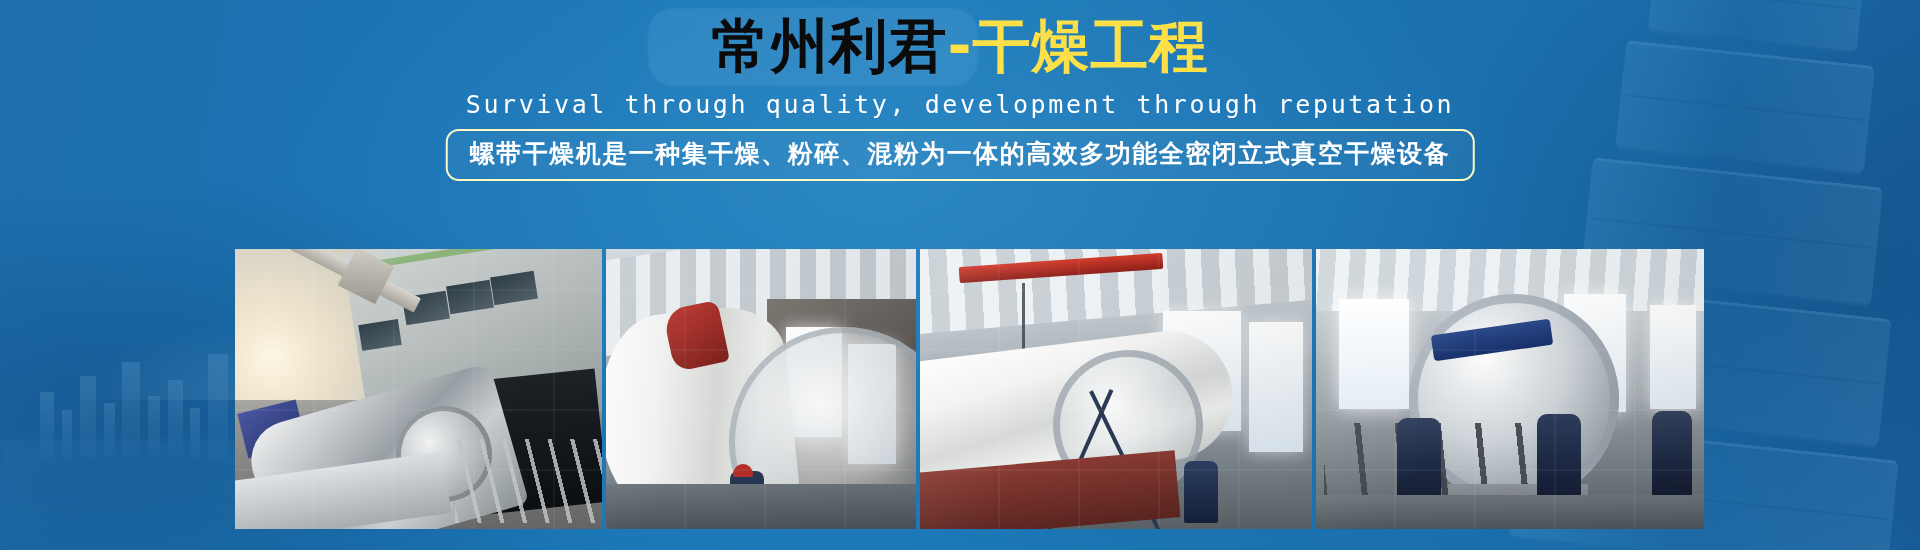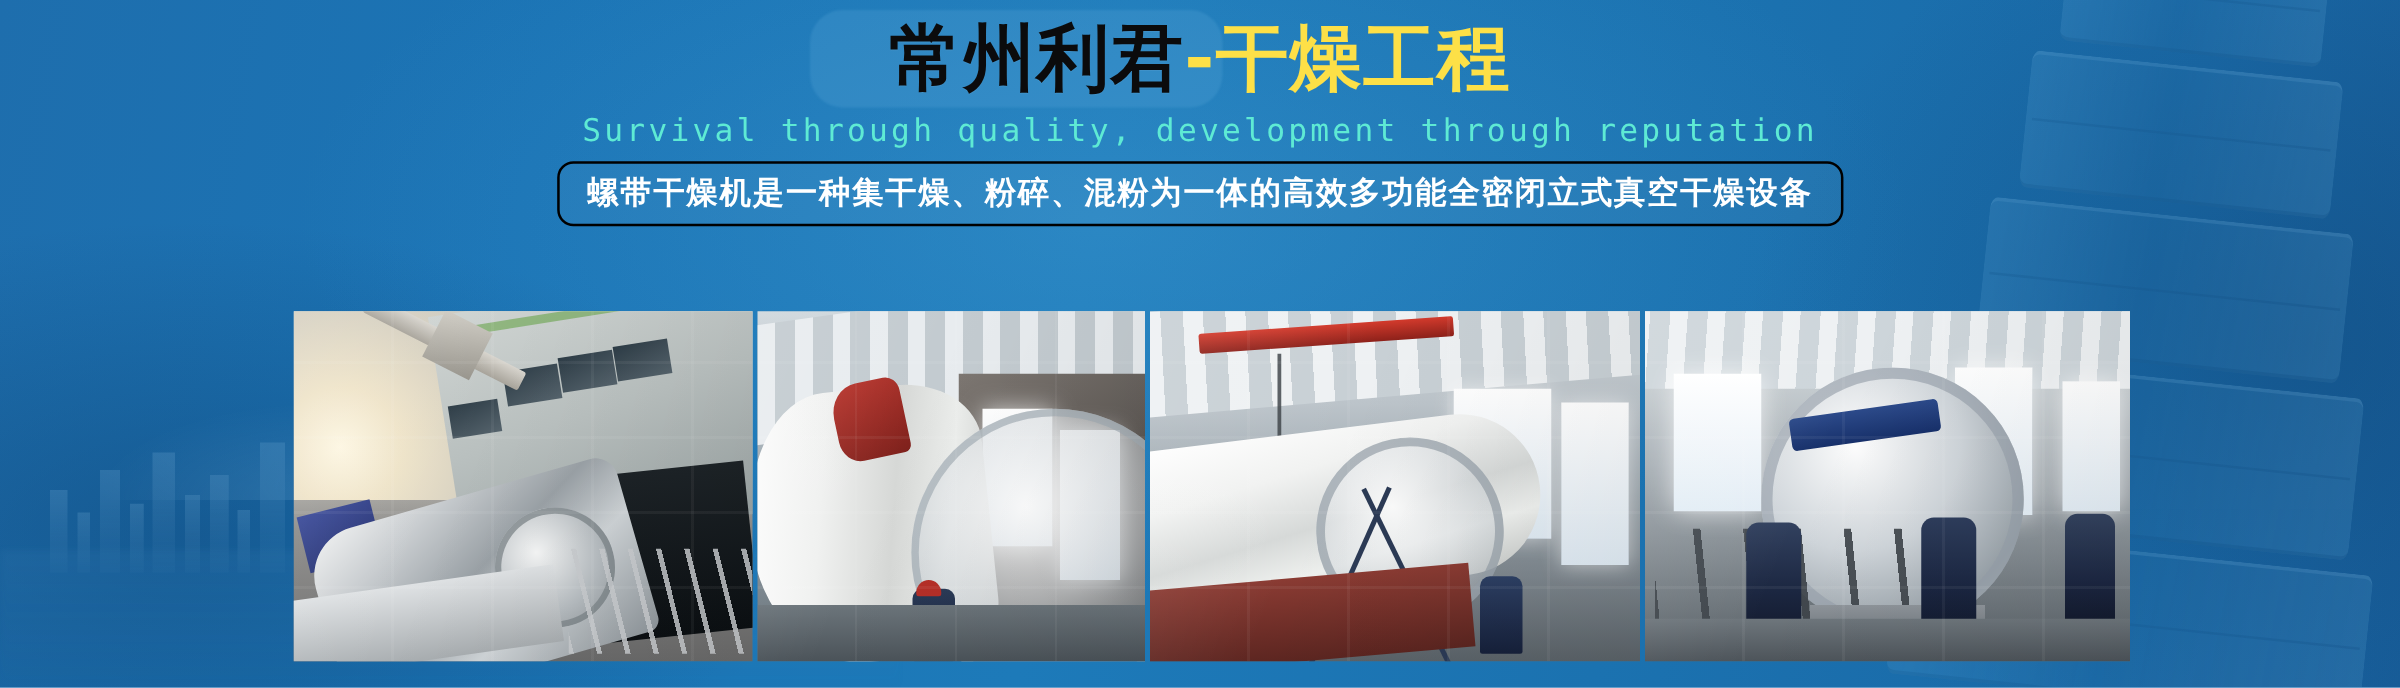--- a/index.html
+++ b/index.html
@@ -109,36 +109,36 @@
     text-shadow: 0 1px 0 rgba(255,255,255,.06);
   }
   .title .light {
     color: #fde047;
   }
 
   .tagline {
     position: absolute;
     left: 0; right: 0; top: 88px;
     text-align: center;
-    color: #5eead4;
+    color: #ffffff;
     font-size: 25px;
     line-height: 34px;
     letter-spacing: 2.6px;
     font-weight: 400;
     white-space: nowrap;
     font-family: "DejaVu Sans Mono", "Liberation Mono", monospace;
   }
 
   .subtitle-box {
     position: absolute;
     left: 50%;
     transform: translateX(-50%);
     top: 129px;
     padding: 7px 22px 9px 22px;
-    border: 2px solid #000000;
+    border: 2px solid #fef9c3;
     border-radius: 13px;
     background: rgba(255,255,255,0.035);
   }
   .subtitle-box .subtitle-text {
     color: #ffffff;
     font-size: 25px;
     line-height: 32px;
     letter-spacing: 1.5px;
     font-weight: 600;
     white-space: nowrap;

